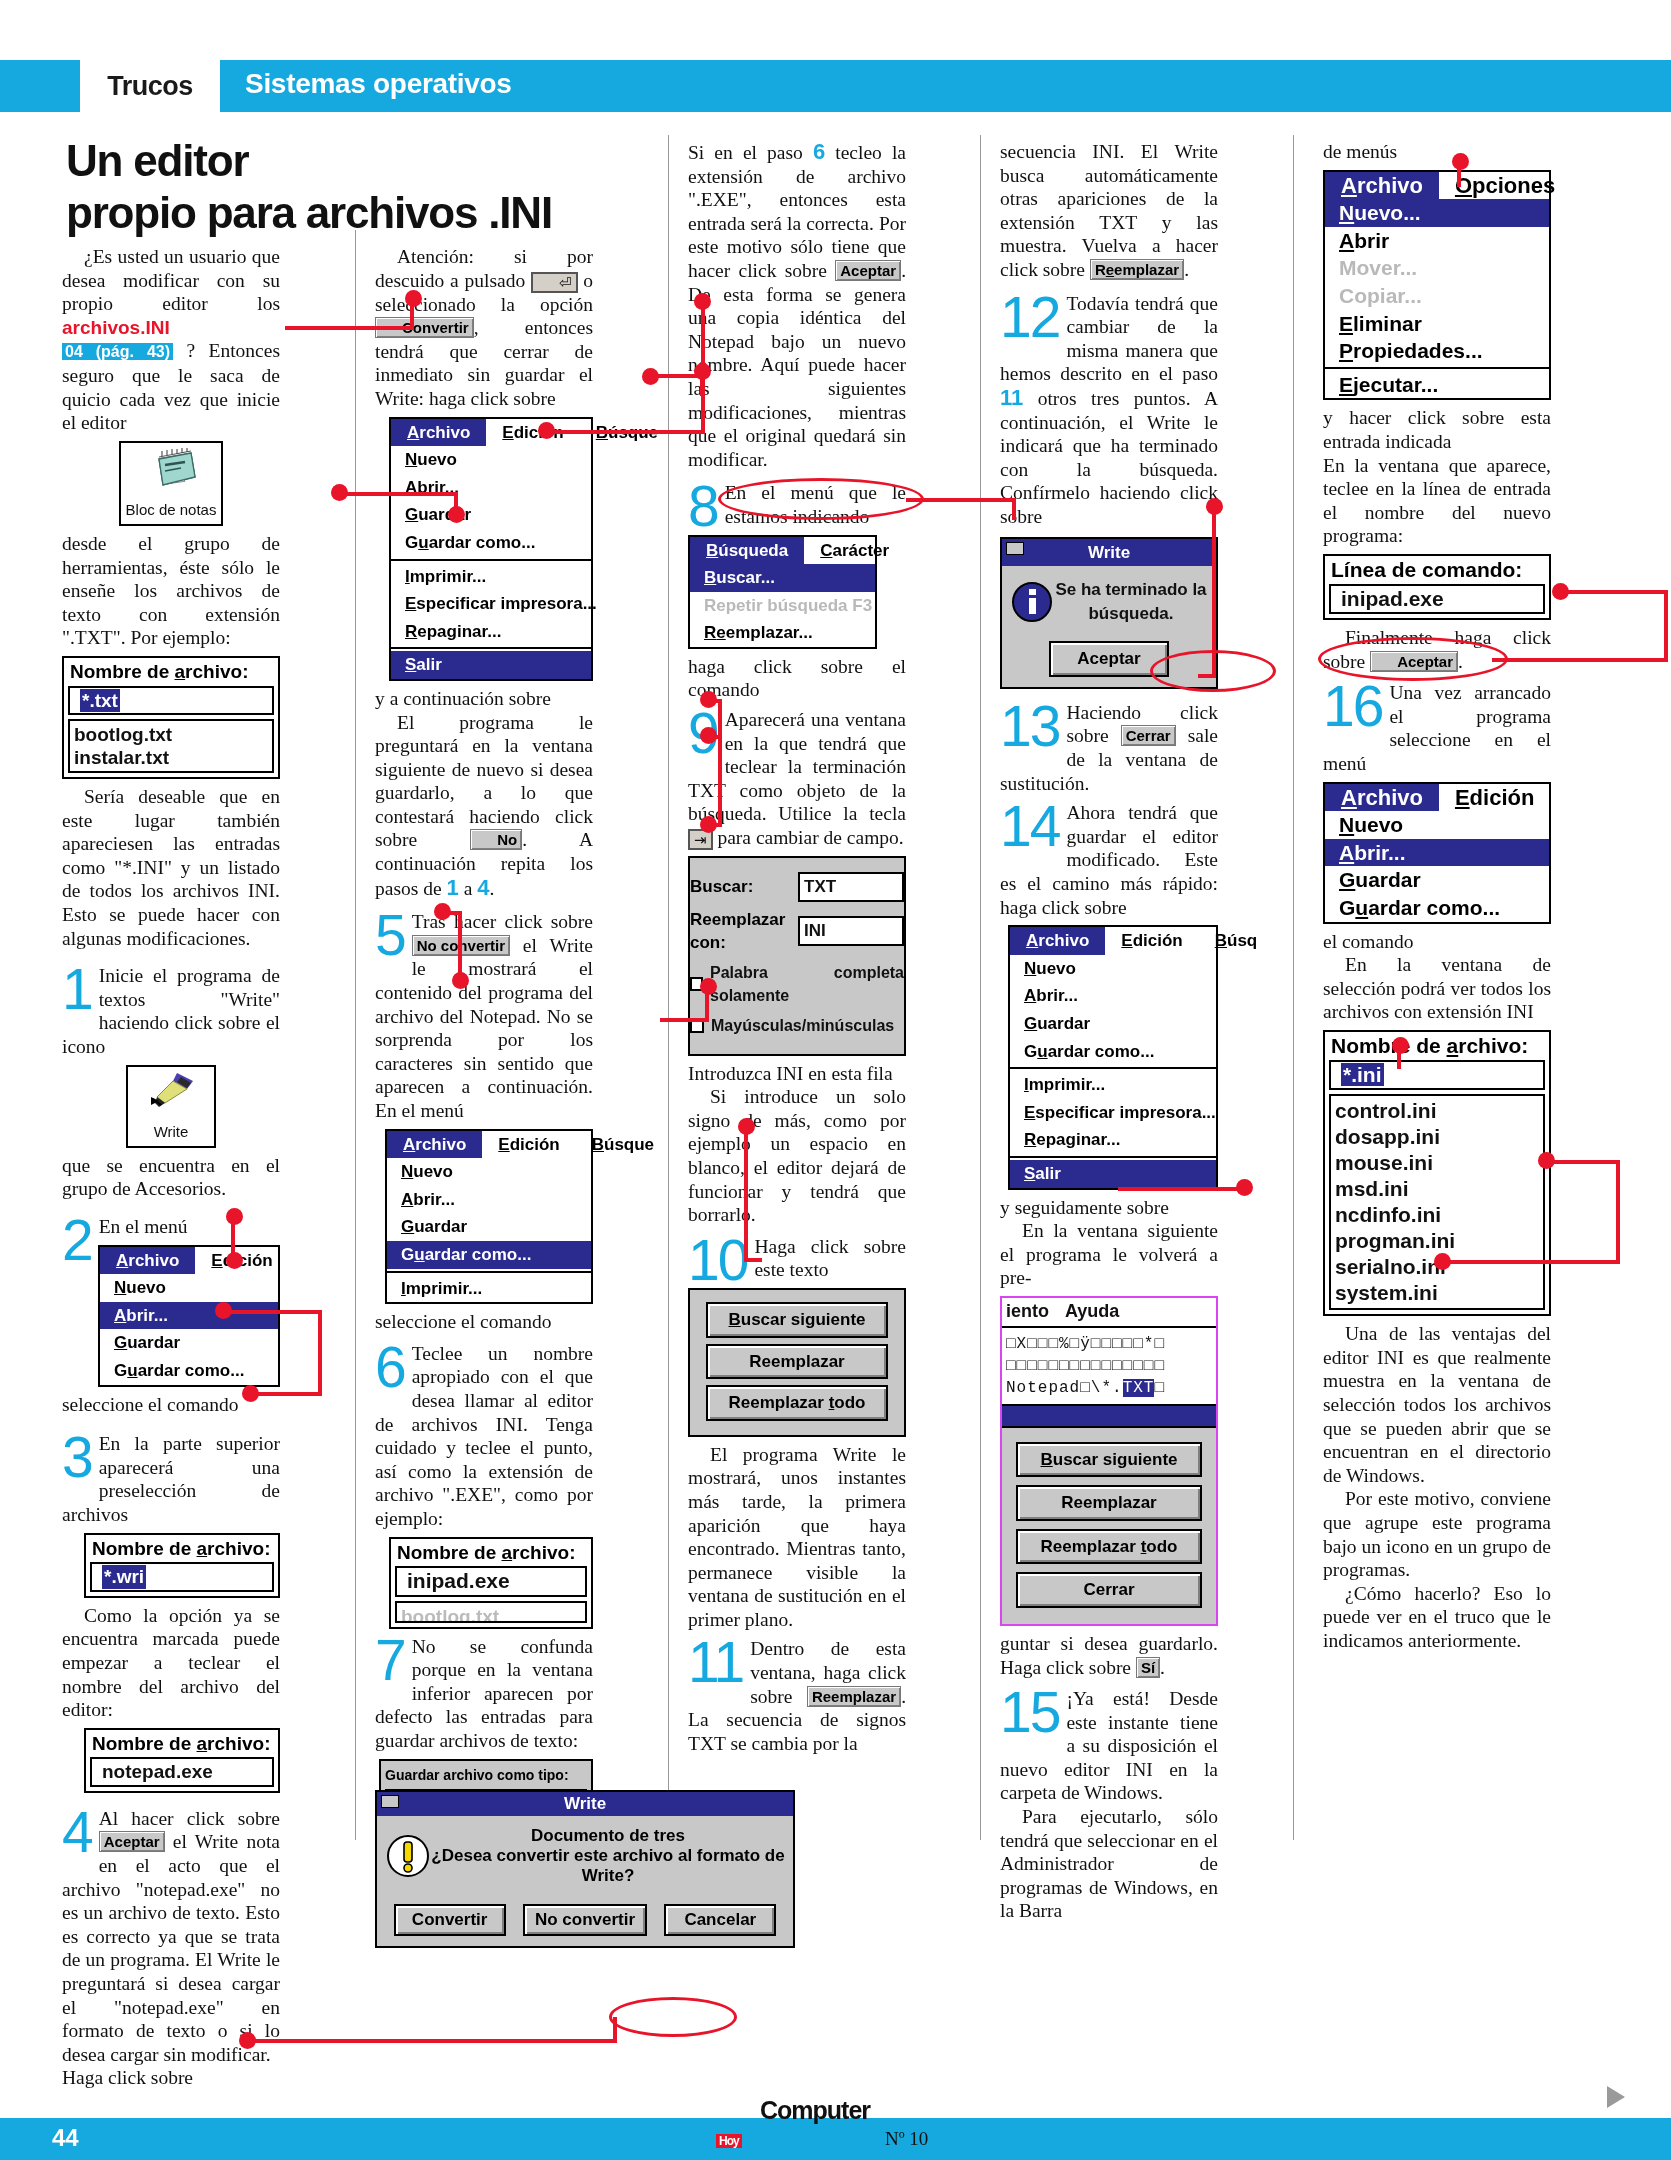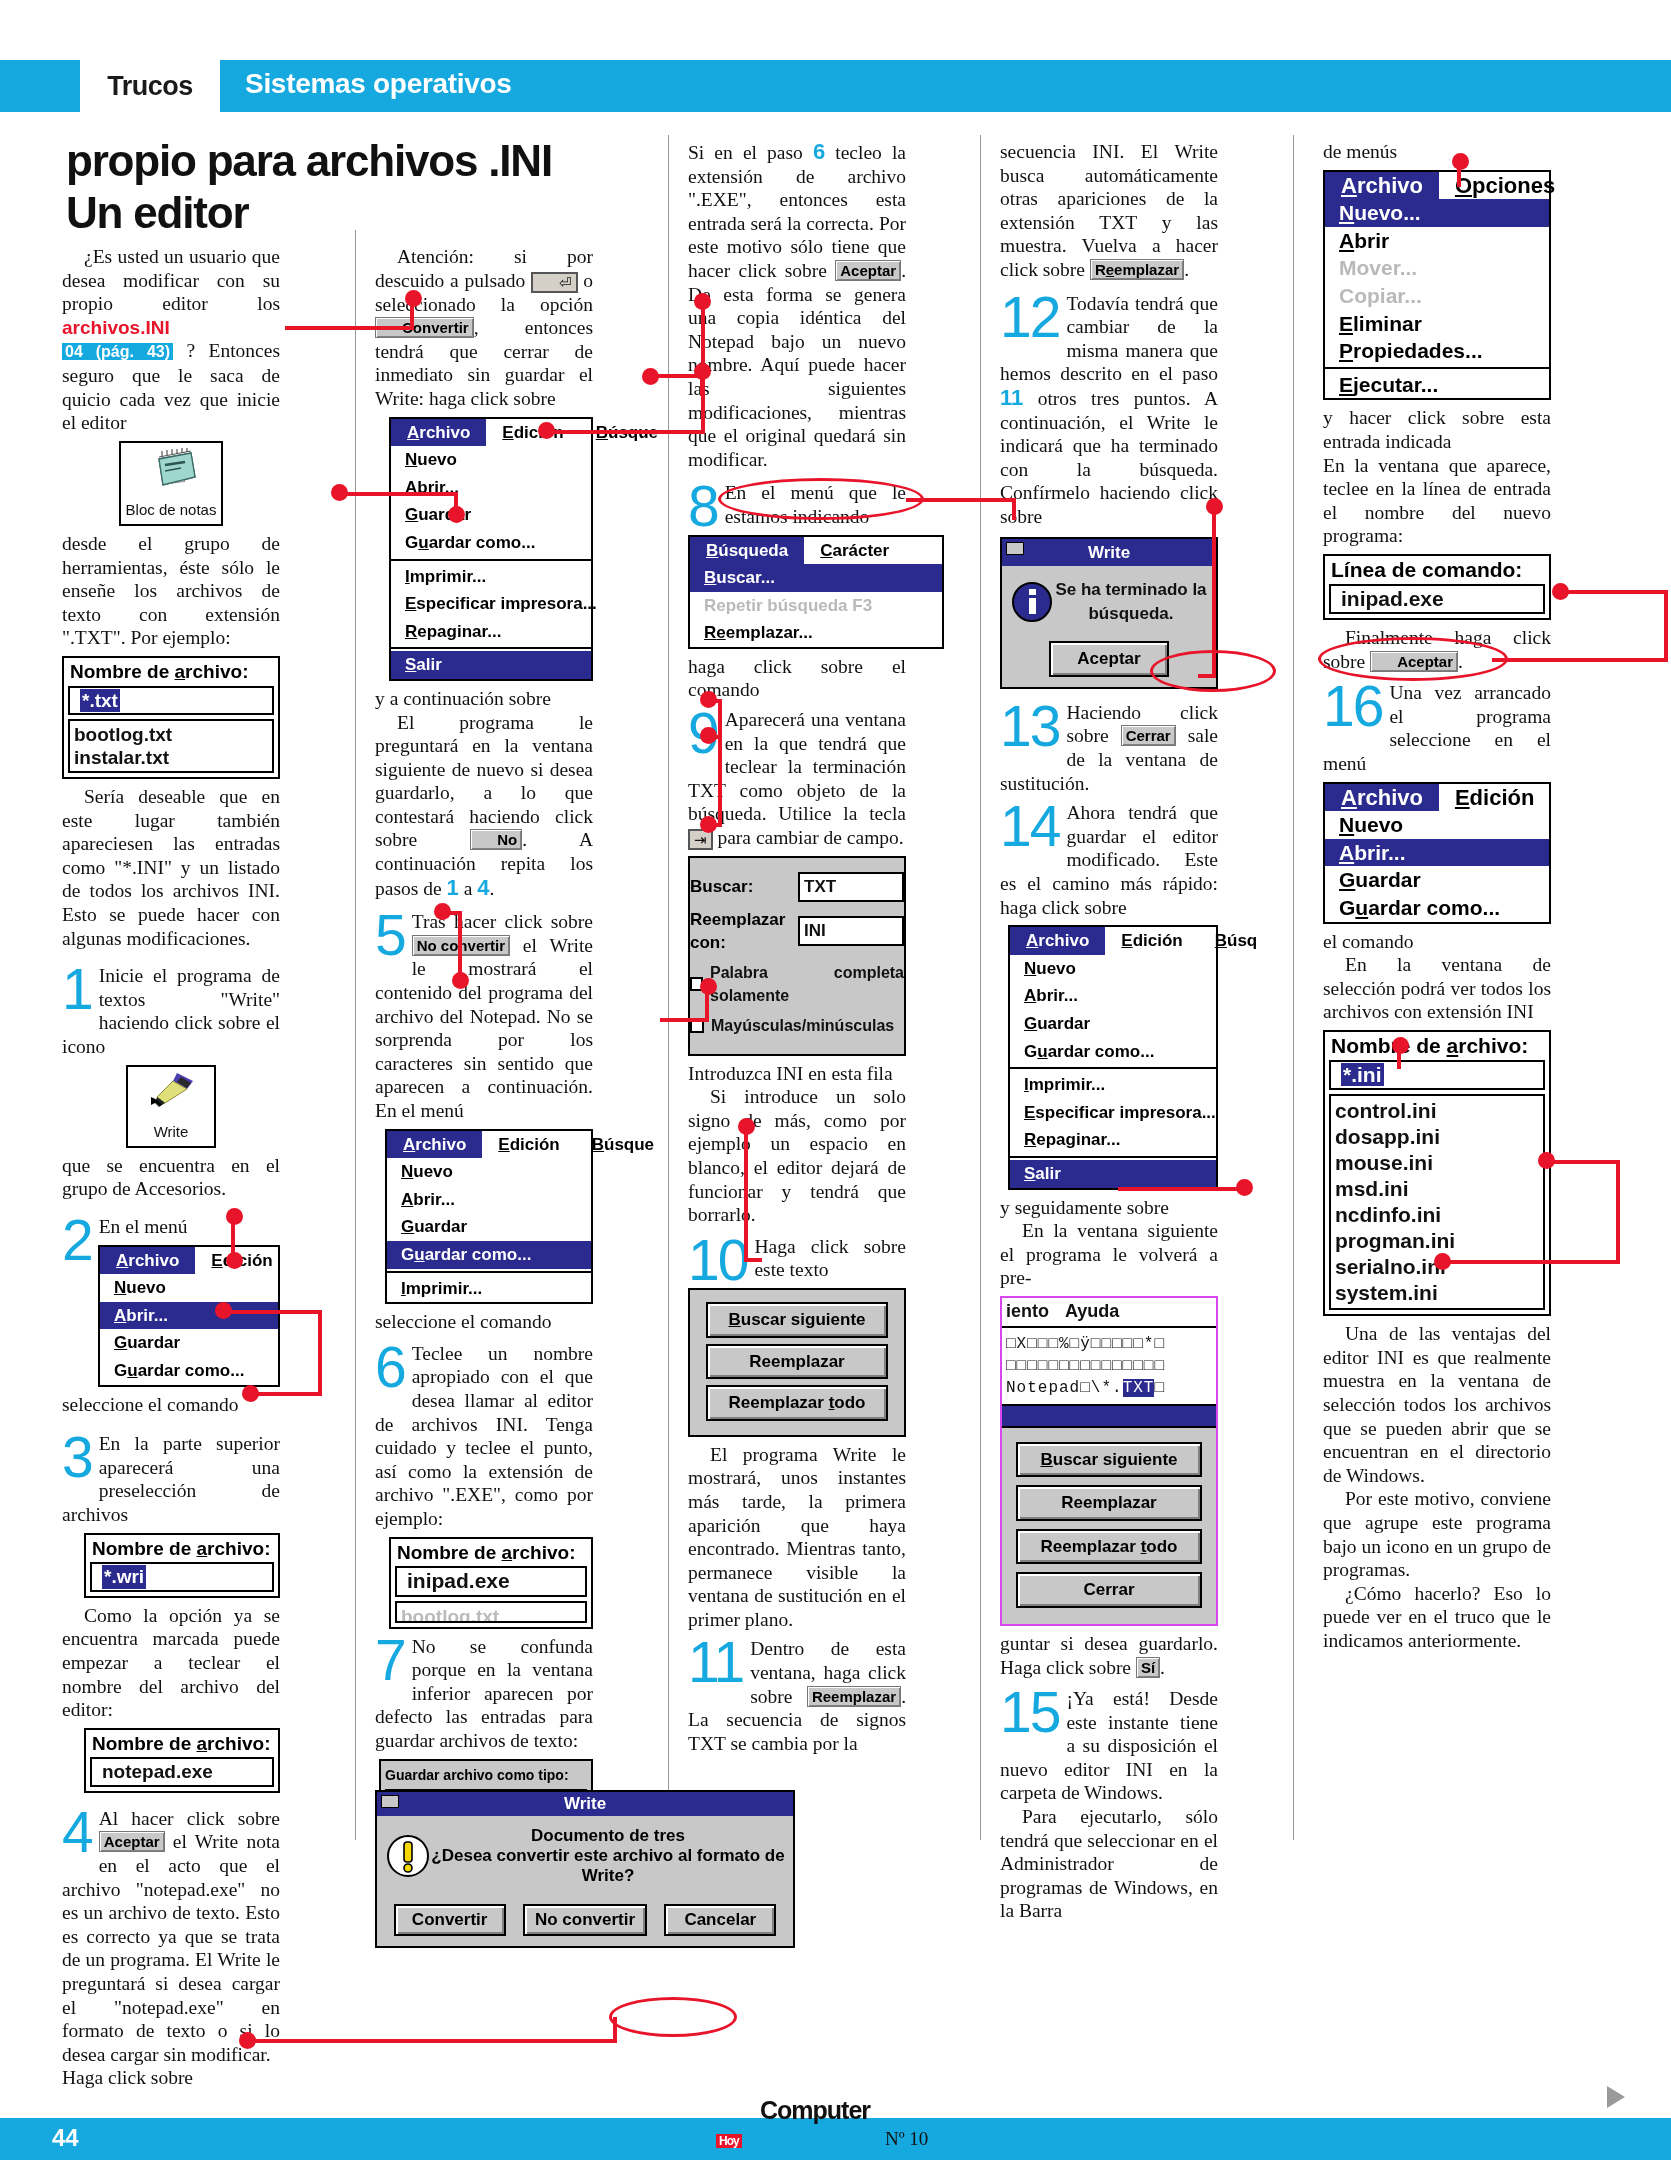--- a/index.html
+++ b/index.html
@@ -184,22 +184,22 @@
 </head>
 <body>
 
 <div class="topbar"></div>
 <div class="topbar-tab">
   <span>Trucos</span>
 </div>
 <div class="topbar-section">Sistemas operativos</div>
 
 <div class="headline">
+  <div>Un editor</div>
   <div>propio para archivos .INI</div>
-  <div>Un editor</div>
 </div>
 
 <div class="vrule" style="left:355px; top:230px; height:1610px;"></div>
 <div class="vrule" style="left:668px; top:135px; height:1705px;"></div>
 <div class="vrule" style="left:980px; top:135px; height:1705px;"></div>
 <div class="vrule" style="left:1293px; top:135px; height:1705px;"></div>
 
 <div class="col" id="col1" style="top:245px;">
   <p>
     <span>¿Es usted un usuario que desea modificar con su propio editor los </span><span class="red">archivos.INI</span><br>
@@ -417,21 +417,21 @@
     <span>Si en el paso</span>
     <span class="inlinenum">6</span>
     <span>tecleo la extensión de archivo ".EXE", entonces esta entrada será la correcta. Por este motivo sólo tiene que hacer click sobre</span>
     <span class="btn-inline">Aceptar</span><span>. De esta forma se genera una copia idéntica del Notepad bajo un nuevo nombre. Aquí puede hacer las siguientes modificaciones, mientras que el original quedará sin modificar.</span>
   </p>
   <div style="height:10px"></div>
   <p class="noind">
     <span class="stepnum">8</span>
     <span>En el menú que le estamos indicando</span>
   </p>
-  <div class="fig win-menu" style="width:256px;">
+  <div class="fig win-menu" style="width:189px;">
     <div class="mbar">
       <div class="m sel"><span class="u">B</span>úsqueda</div>
       <div class="m"><span class="u">C</span>arácter</div>
     </div>
     <div class="mitem sel"><span class="u">B</span>uscar...</div>
     <div class="mitem dis">Repetir búsqueda  F3</div>
     <div class="mitem"><span class="u">R</span><span class="u">e</span>emplazar...</div>
   </div>
   <p class="noind">haga click sobre el comando</p>
   <div style="height:6px"></div>

